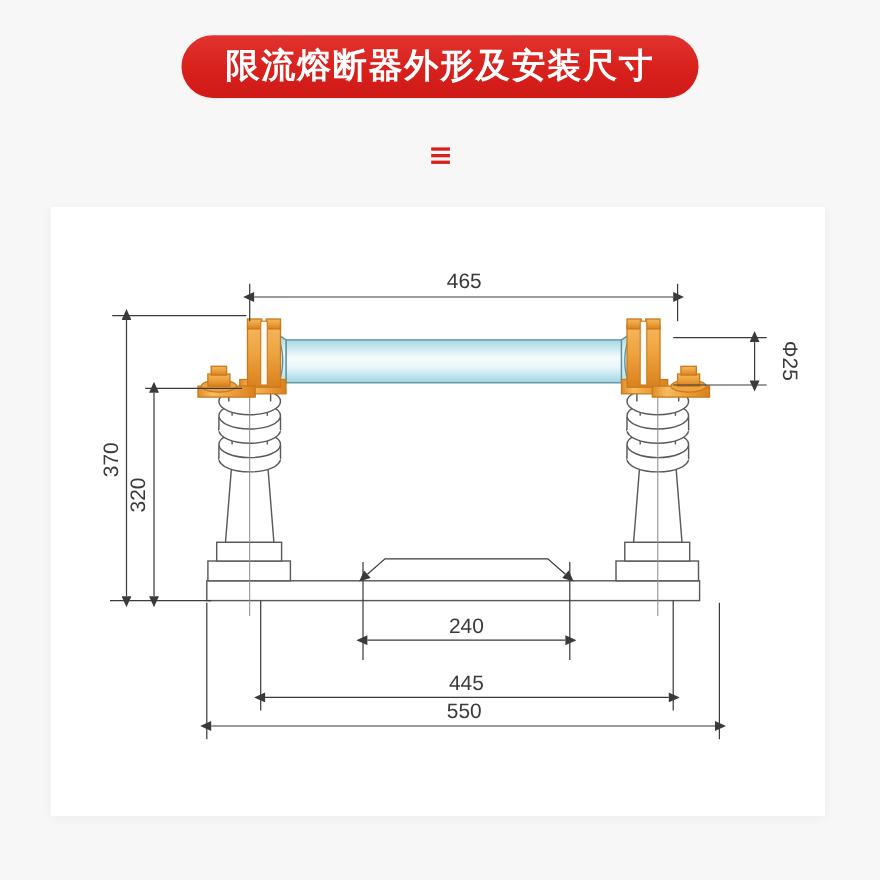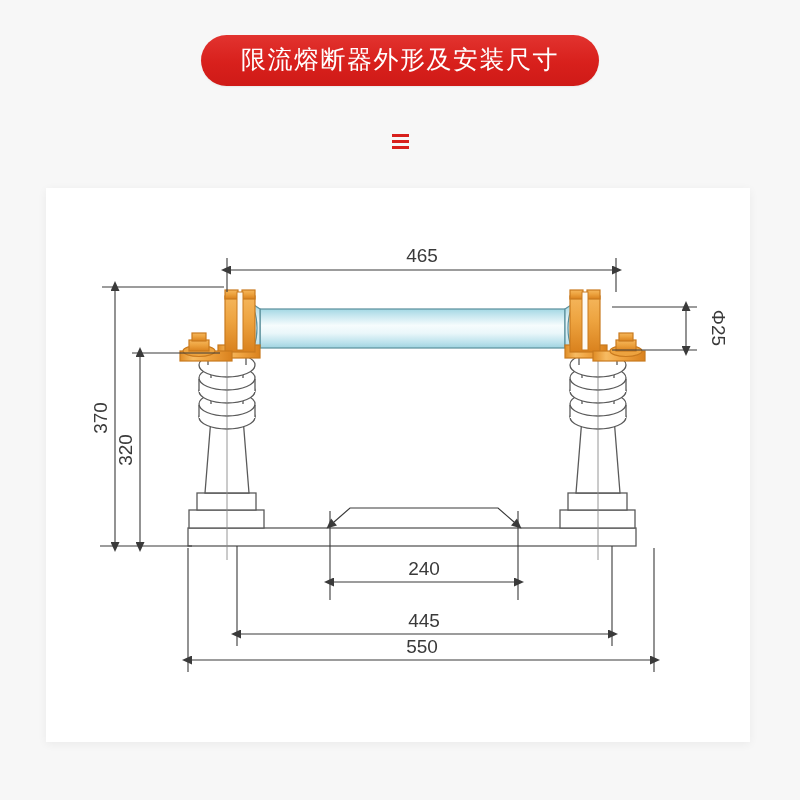--- a/index.html
+++ b/index.html
@@ -25,22 +25,22 @@
     height: 120px;
     display: flex;
     align-items: center;
     justify-content: center;
   }
   .banner {
     background: linear-gradient(180deg, #e2332f 0%, #d8201c 55%, #cf1a17 100%);
     color: #ffffff;
     border-radius: 34px;
     padding: 12px 40px 14px 40px;
-    font-size: 25px;
-    font-weight: normal;
+    font-size: 31px;
+    font-weight: bold;
     letter-spacing: 1.5px;
     line-height: 1;
     white-space: nowrap;
     box-shadow: 0 1px 2px rgba(0,0,0,0.06);
     text-align: right;
   }
 
   
   .divider {
     position: absolute;

